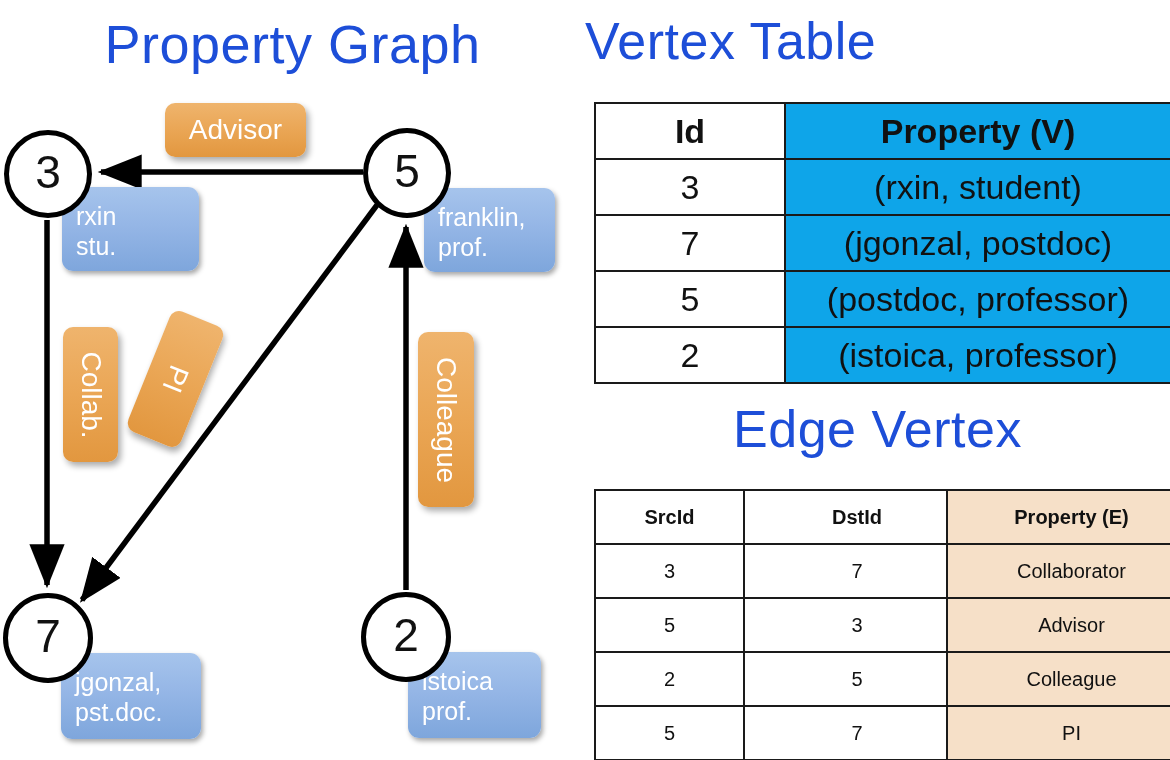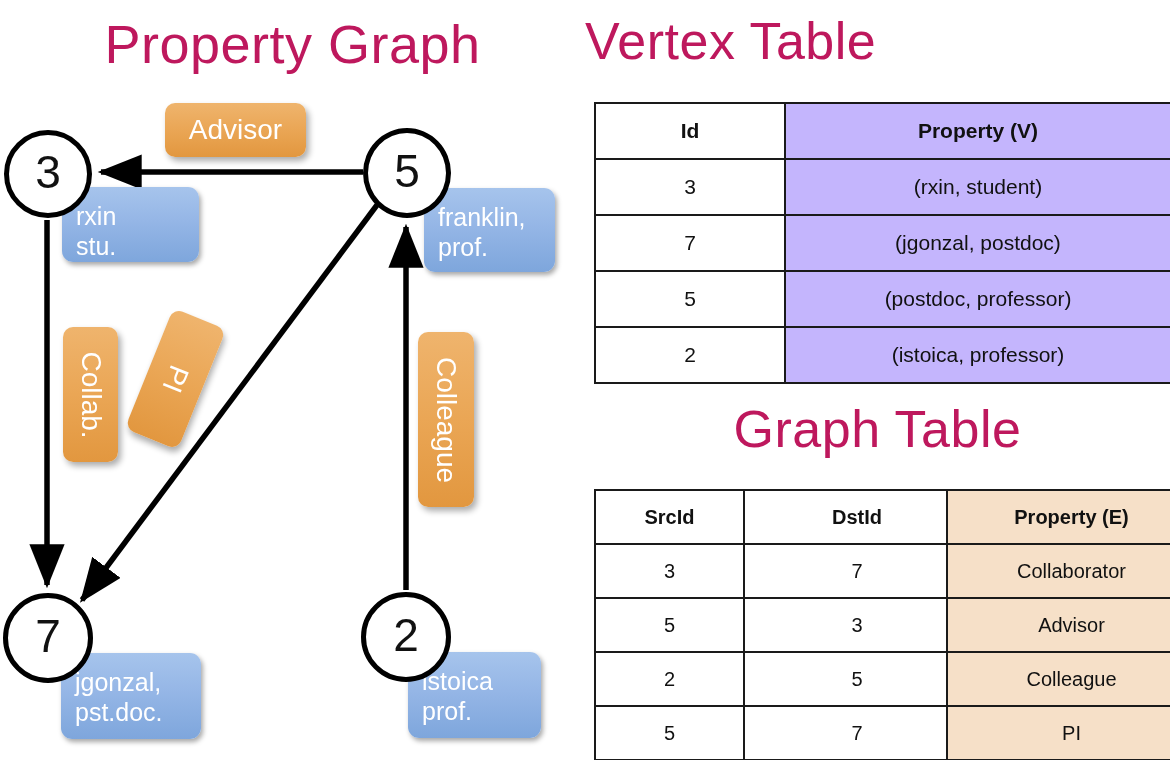--- a/index.html
+++ b/index.html
@@ -22,21 +22,21 @@
     left: 0; top: 0;
     width: 1170px;
     height: 760px;
   }
 
   
   .heading {
     position: absolute;
     font-family: "Liberation Sans", sans-serif;
     font-weight: 300;
-    color: #be185d;
+    color: #1d4ed8;
     letter-spacing: 0.5px;
     white-space: nowrap;
   }
   #title-property-graph {
     left: 0; top: 12px;
     width: 585px;
     text-align: center;
     font-size: 54px;
     line-height: 64px;
   }
@@ -95,21 +95,21 @@
     border-radius: 11px;
     background: linear-gradient(to bottom, #a6c4ec 0%, #95b6e6 45%, #7ea6dc 100%);
     box-shadow: 2px 3px 5px rgba(0,0,0,0.35);
     color: #ffffff;
     font-size: 25px;
     line-height: 30px;
     padding: 14px 0 0 14px;
     box-sizing: border-box;
     font-weight: 400;
   }
-  #badge-rxin      { left: 62px;  top: 187px; width: 137px; height: 75px; }
+  #badge-rxin      { left: 62px;  top: 187px; width: 137px; height: 84px; }
   #badge-franklin  { left: 424px; top: 188px; width: 131px; height: 84px; }
   #badge-jgonzal   { left: 61px;  top: 653px; width: 140px; height: 86px; }
   #badge-istoica   { left: 408px; top: 652px; width: 133px; height: 86px; }
 
   .badge-line { display: block; }
 
   
   .badge-orange {
     position: absolute;
     border-radius: 10px;
@@ -156,43 +156,43 @@
   }
   .tbl th {
     font-weight: 700;
     font-size: 26px;
   }
 
   #vertex-table {
     left: 594px; top: 102px;
     width: 572px;
   }
-  #vertex-table th, #vertex-table td { height: 54px; font-size: 21px; }
+  #vertex-table th, #vertex-table td { height: 54px; font-size: 34px; }
   #vertex-table .col-id  { width: 188px; background: #ffffff; }
-  #vertex-table .col-prop{ width: 384px; background: #c4b5fd; }
+  #vertex-table .col-prop{ width: 384px; background: #0ea5e9; }
 
   #edge-table {
     left: 594px; top: 489px;
     width: 572px;
   }
   #edge-table th, #edge-table td { height: 52px; font-size: 20px; }
   #edge-table .col-src  { width: 147px; background: #ffffff; }
   #edge-table .col-dst  { width: 178px; background: #ffffff; padding-left: 23px; }
   #edge-table .col-eprop{ width: 247px; background: #f6e0c8; }
 </style>
 </head>
 <body>
 
 <div class="stage">
 
   <div class="heading" id="title-property-graph">Property Graph</div>
 
   <div class="heading" id="title-vertex-table">Vertex Table</div>
 
-  <div class="heading" id="title-edge-table">Graph Table</div>
+  <div class="heading" id="title-edge-table">Edge Vertex</div>
 
   <div id="graph-pane">
 
     <svg id="graph-edges" viewBox="0 0 585 760">
       <defs>
         <marker id="arrowhead" markerWidth="9" markerHeight="9" refX="7.4" refY="3.2" orient="auto" markerUnits="strokeWidth">
           <path d="M0,0 L8,3.2 L0,6.4 z" fill="#000"></path>
         </marker>
       </defs>
 

